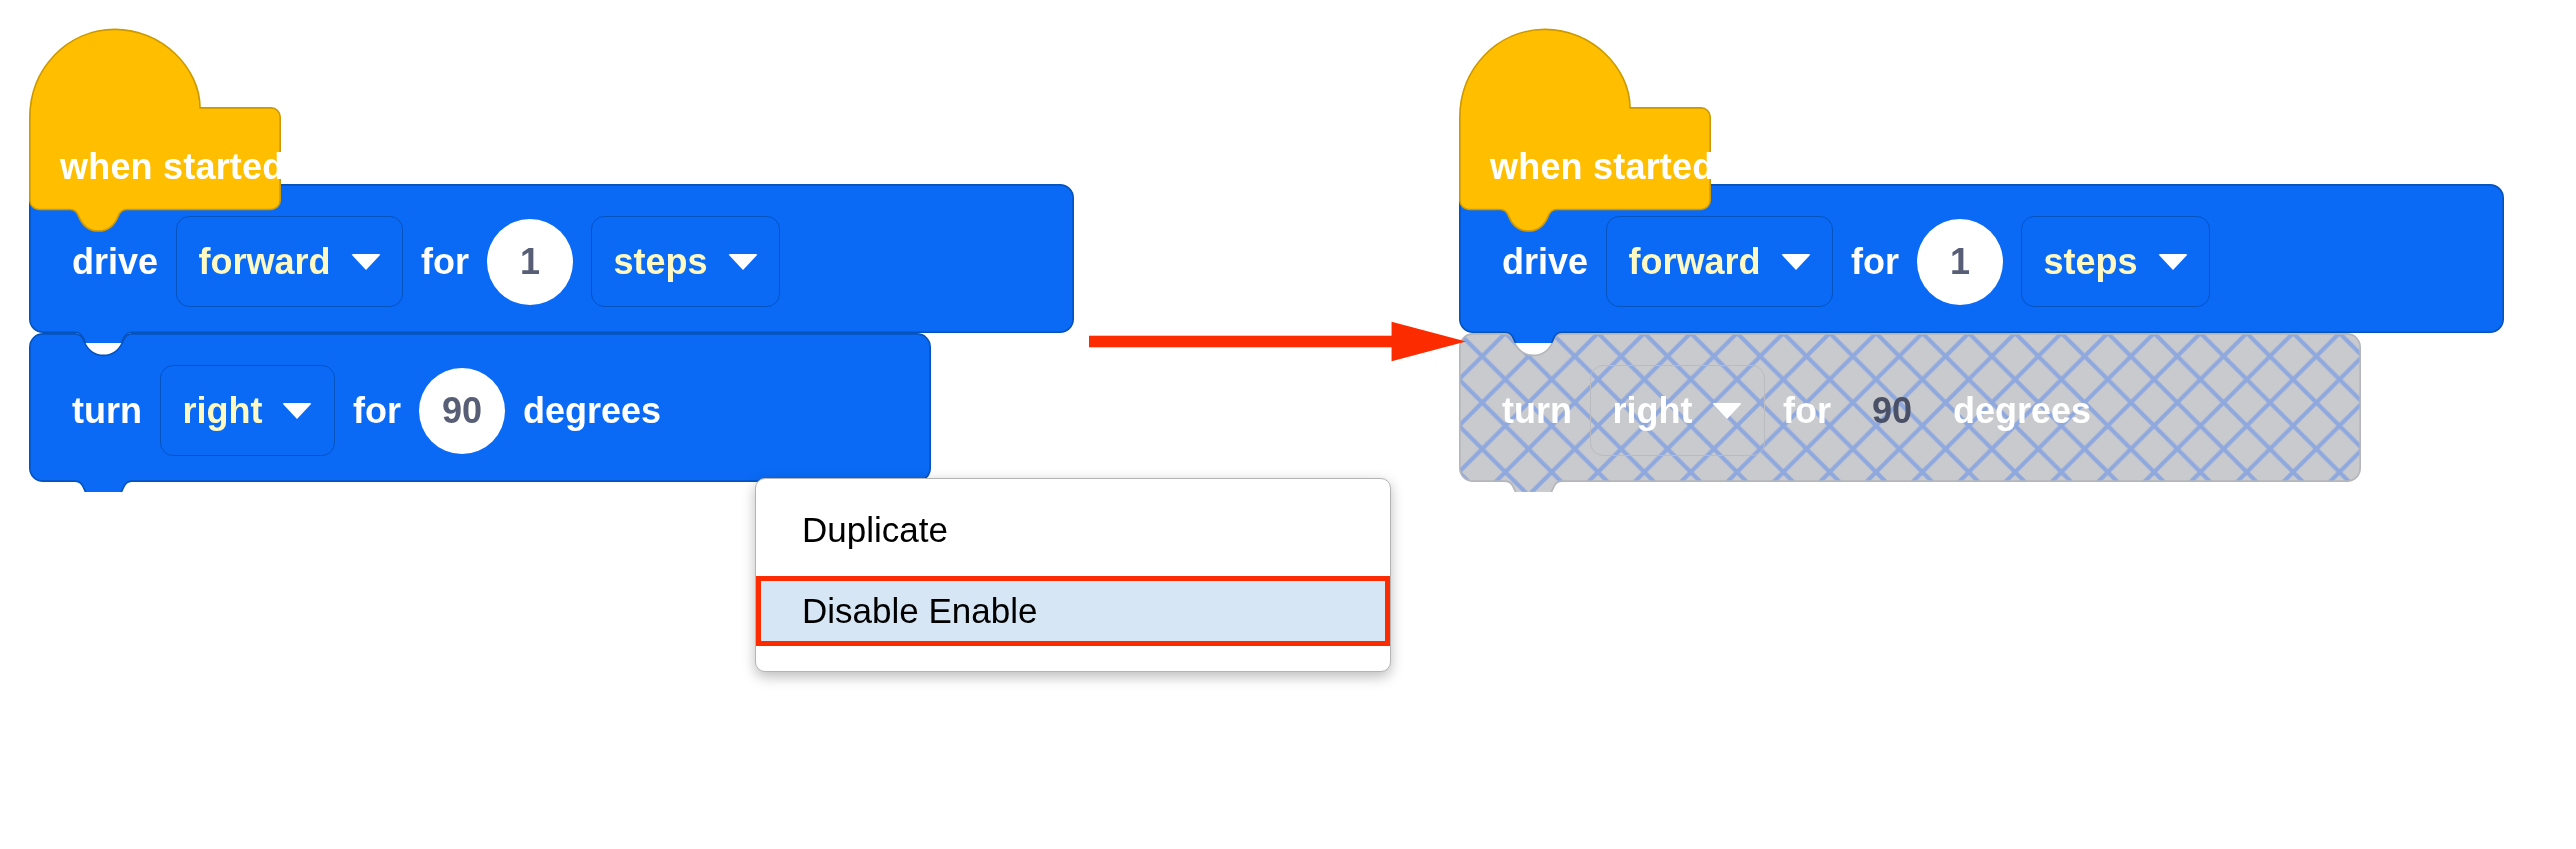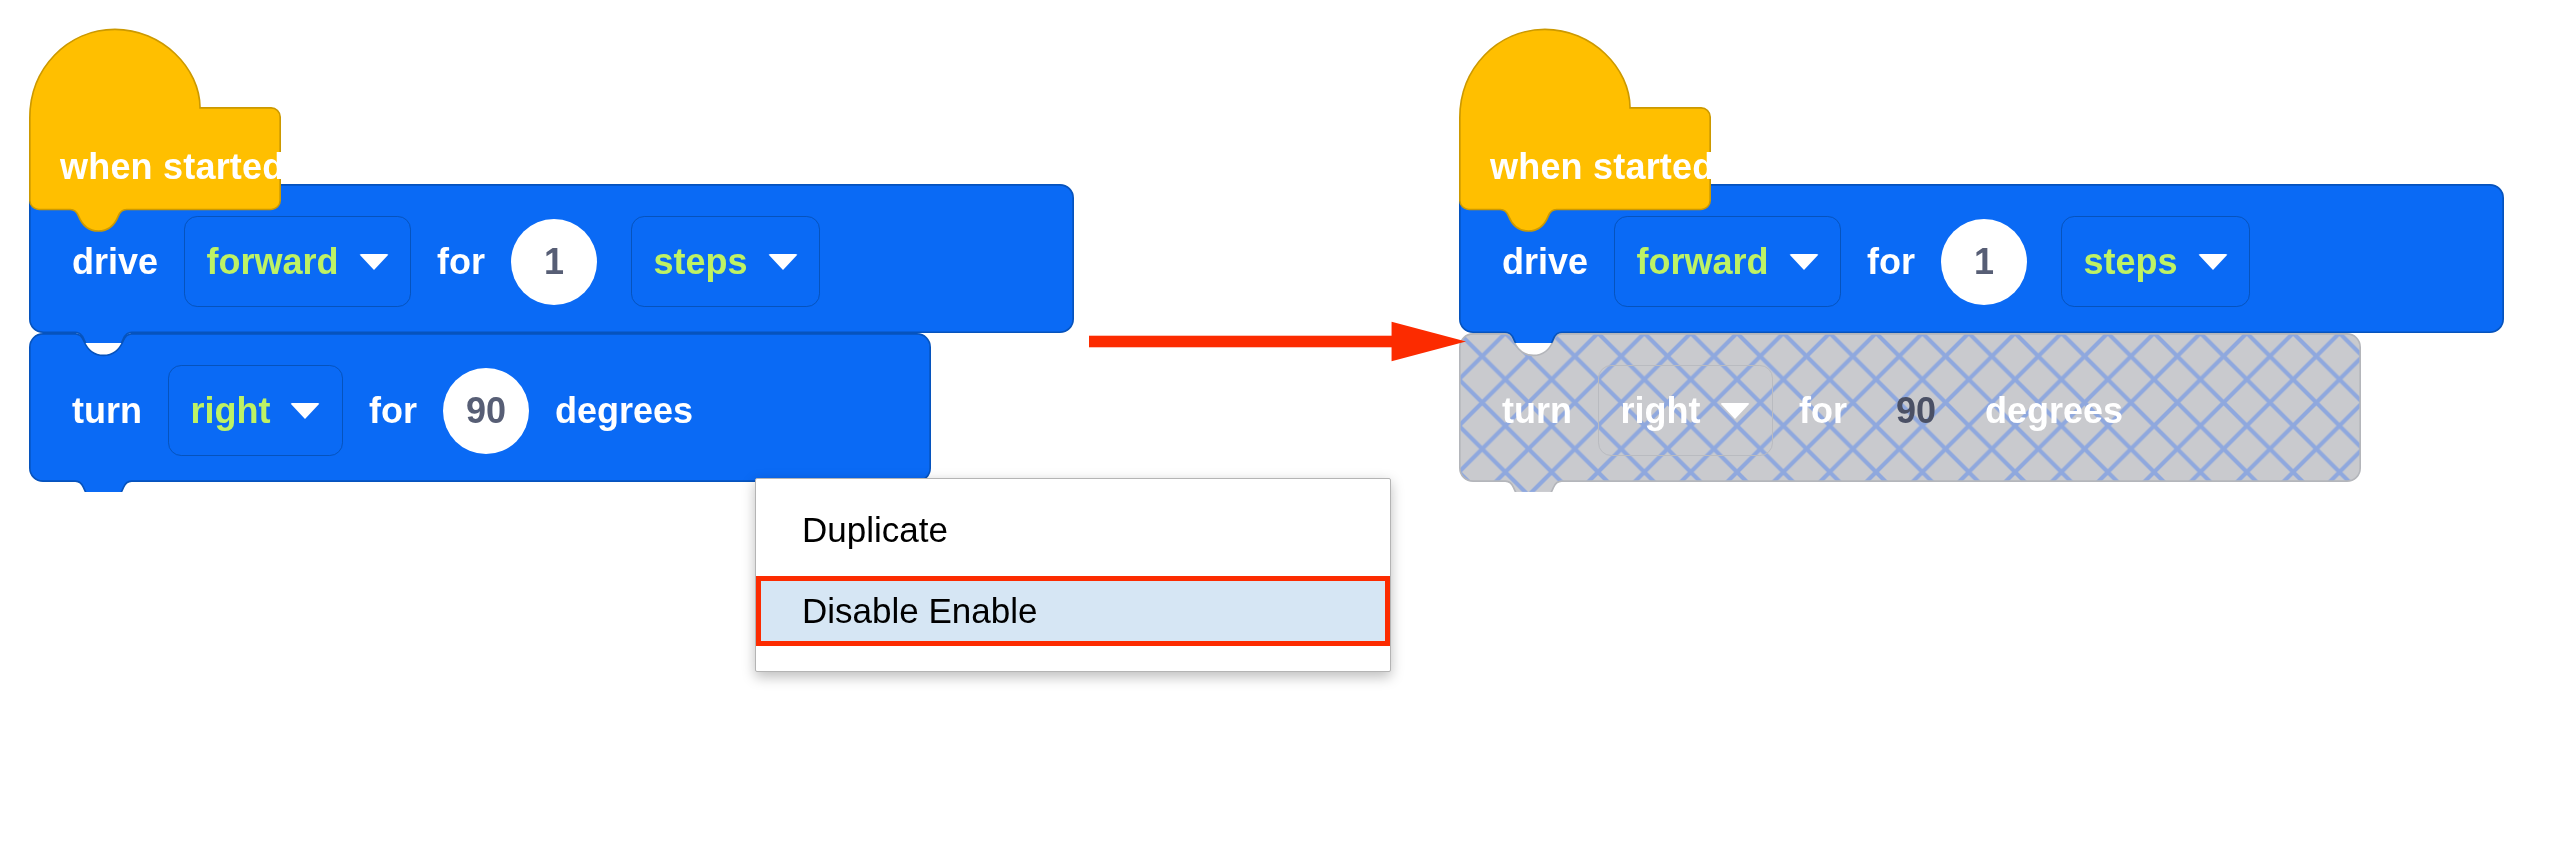--- a/index.html
+++ b/index.html
@@ -67,21 +67,21 @@
     display: block;
   }
   .cmd-row {
     position: absolute;
     left: 0; top: 0;
     height: 149px;
     display: flex;
     flex-direction: row;
     align-items: center;
     padding-left: 25px;
-    gap: 8px;
+    gap: 0px;
     z-index: 4;
   }
   .cmd-text {
     font-size: 36px;
     font-weight: bold;
     color: #ffffff;
     white-space: nowrap;
     line-height: 1;
     padding: 0 18px;
   }
@@ -93,21 +93,21 @@
     padding: 0 21.5px;
     border-radius: 13.2px;
     border: 1.7px solid #0653bd;
     background: #0a6af5;
     box-sizing: border-box;
     gap: 20px;
   }
   .dropdown-label {
     font-size: 36px;
     font-weight: bold;
-    color: #bef264;
+    color: #fef9c3;
     white-space: nowrap;
     line-height: 1;
   }
   .caret {
     width: 0; height: 0;
     border-left: 15.7px solid transparent;
     border-right: 15.7px solid transparent;
     border-top: 16.6px solid #ffffff;
     border-radius: 2.5px;
     flex: 0 0 auto;
@@ -157,21 +157,21 @@
   }
 
   
   #context-menu {
     position: absolute;
     left: 755px;
     top: 478px;
     width: 636px;
     background: #ffffff;
     border: 0.8px solid #b4b4b4;
-    border-radius: 2px;
+    border-radius: 10px;
     box-shadow: 0 4.1px 13.2px rgba(0,0,0,0.26);
     padding: 23px 0 25px 0;
     box-sizing: border-box;
     z-index: 20;
   }
   .menu-item {
     height: 56px;
     display: flex;
     align-items: center;
     padding-left: 46px;

